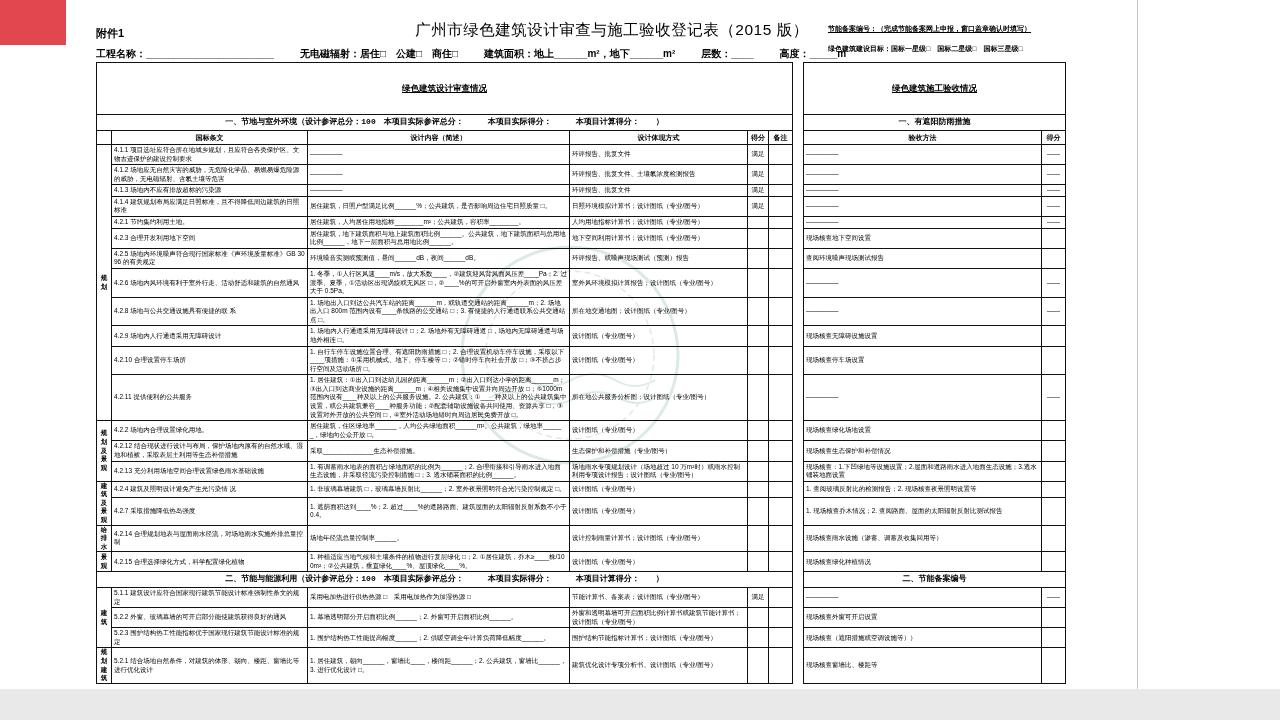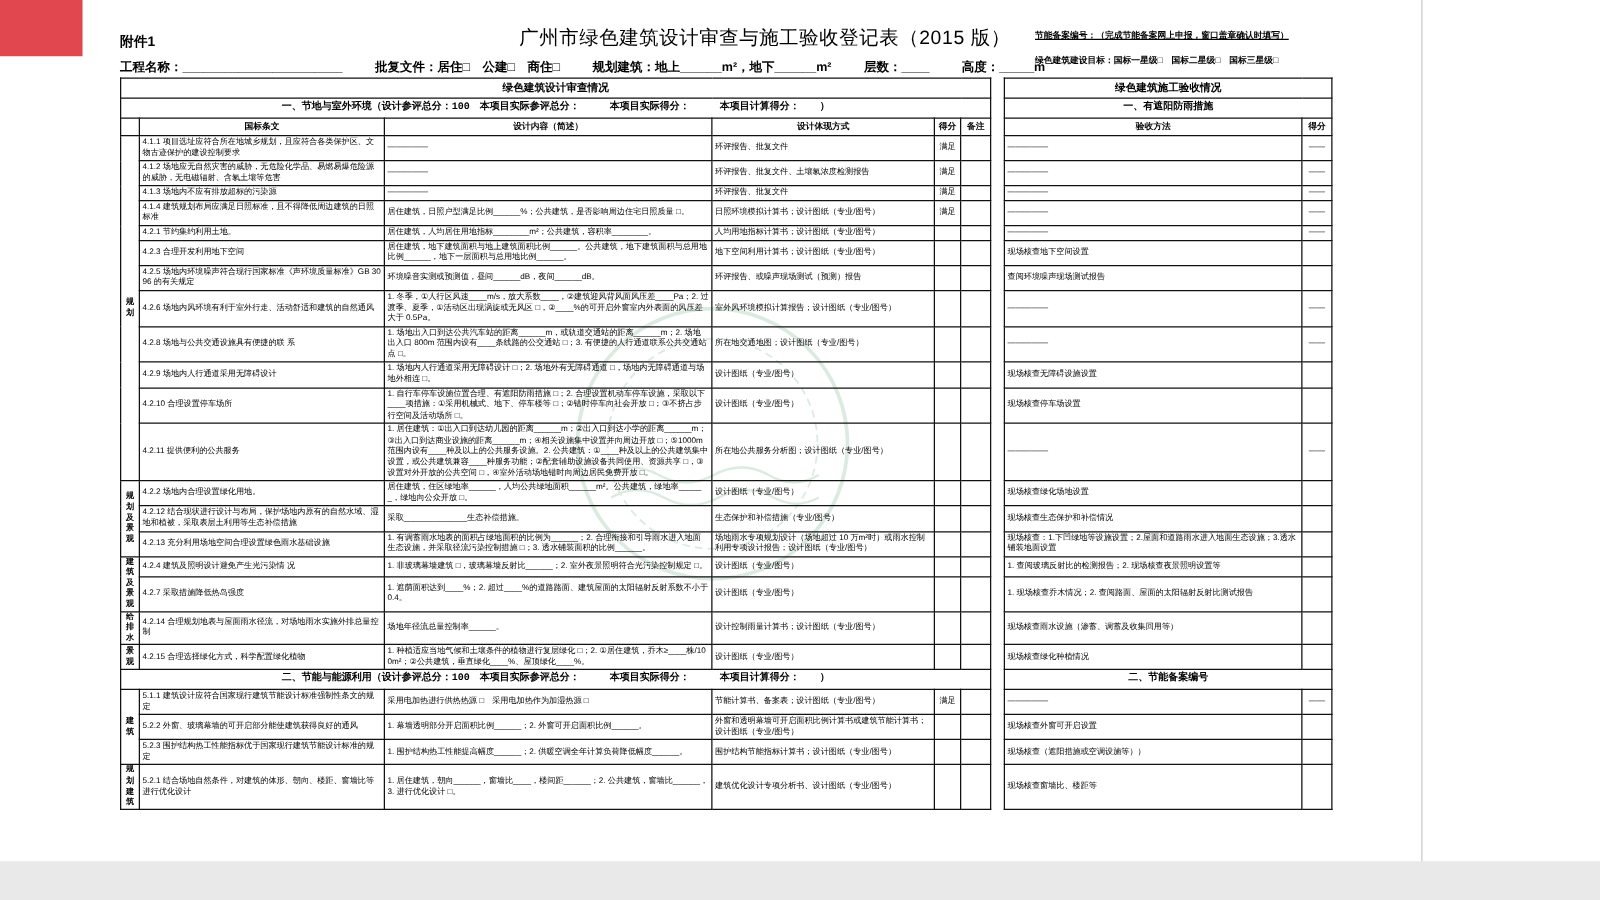--- a/index.html
+++ b/index.html
@@ -23,21 +23,21 @@
 
   
   .info-line { position:absolute; left:96px; top:47px; width:740px; display:flex; gap:26px;
                font-size:10px; font-weight:bold; white-space:nowrap; }
 
   
   table.main { position:absolute; left:96px; top:62px; width:969px; border-collapse:collapse; table-layout:fixed; }
   td { border:1px solid #111; font-size:6.5px; line-height:1.32; padding:1px 2px; vertical-align:middle;
        word-break:break-all; overflow:hidden; }
   td.gap { border:none; background:transparent; }
-  tr.title-row td { font-size:8.5px; font-weight:bold; text-align:center; padding:2px 0; }
+  tr.title-row td { font-size:8.5px; font-weight:bold; text-align:center; padding:20px 0;text-decoration:underline; }
   tr.sec-row td { font-size:8px; font-weight:bold; text-align:center; padding:2px 0;font-family:Liberation Mono, monospace; }
   tr.head-row td { font-size:7px; font-weight:bold; text-align:center; padding:2px 0; }
   td.cat    { text-align:center; font-weight:bold; padding:0 1px; }
   td.clause { }
   td.content{ }
   td.method { }
   td.score  { text-align:center; padding:1px 0; }
   td.note   { text-align:center; }
   td.accept { }
   td.ascore { text-align:center; }
@@ -62,22 +62,22 @@
     <div class="attachment">附件1</div>
     <div class="doc-title">广州市绿色建筑设计审查与施工验收登记表（2015 版）</div>
     <div class="notes">
       <span class="n1">节能备案编号：（完成节能备案网上申报，窗口盖章确认时填写）</span>
       <span class="n2">绿色建筑建设目标：国标一星级□　国标二星级□　国标三星级□</span>
     </div>
   </div>
 
   <div class="info-line">
       <span>工程名称：_______________________</span>
-      <span>批复文件：居住□　公建□　商住□</span>
-      <span>规划建筑：地上______m²，地下______m²</span>
+      <span>无电磁辐射：居住□　公建□　商住□</span>
+      <span>建筑面积：地上______m²，地下______m²</span>
       <span>层数：____</span>
       <span>高度：_____m</span>
     </div>
 
   <table class="main">
     <colgroup>
       <col style="width:15px">
         <col style="width:196px">
         <col style="width:262px">
         <col style="width:178px">

